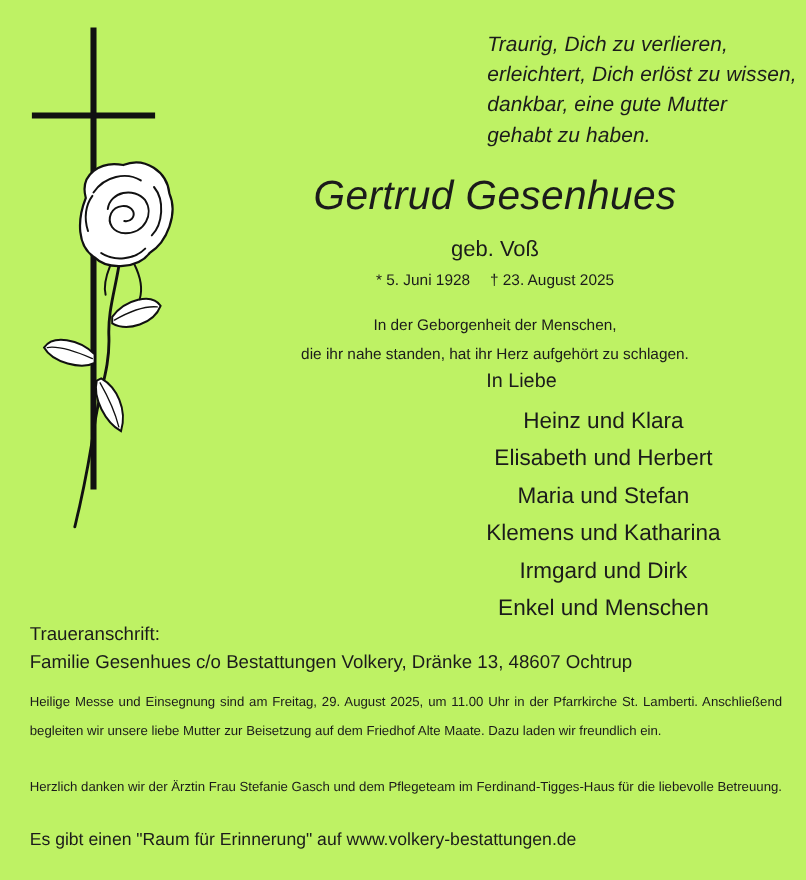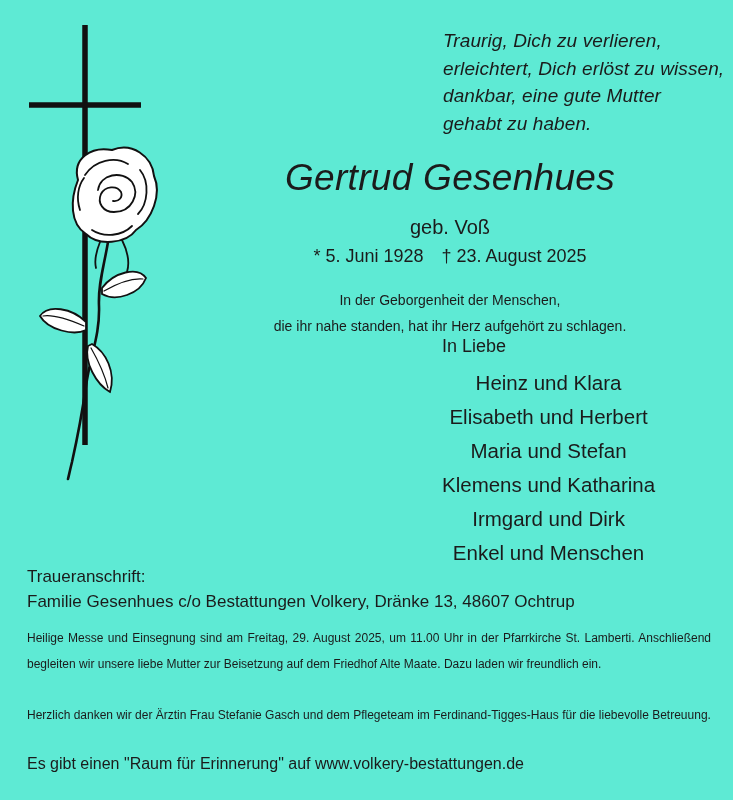--- a/index.html
+++ b/index.html
@@ -1,20 +1,20 @@
 <!DOCTYPE html>
 <html lang="de"><head>
 <meta charset="utf-8">
 <style>
   html, body { margin:0; padding:0; background:#fff; }
   .page {
     position: relative;
     width: 733px;
     height: 800px;
-    background: #5eead4;
+    background: #bef264;
     color: #1b1b1b;
     font-family: "Liberation Sans", sans-serif;
     overflow: hidden;
   }
   .abs { position: absolute; }
 
   .graphic { left: 0; top: 0; }
 
   .epigraph {
     left: 443px; top: 27px;
@@ -31,21 +31,21 @@
   }
   .deceased-name {
     margin: 18px;
     font-style: italic;
     font-weight: 400;
     font-size: 37px;
     line-height: 40px;
     letter-spacing: 0.3px;
   }
   .maiden { margin-top: 9px; font-size: 20px; }
-  .dates  { margin-top: 7px; font-size: 18px; }
+  .dates  { margin-top: 7px; font-size: 14px; }
   .dates .birth { margin-right: 18px; }
   .obituary { margin-top: 20px; font-size: 14px; line-height: 26px; }
 
   .mourners { left: 442px; top: 336px; }
   .mourners-intro { font-size: 18px; margin-bottom: 9px; }
   .mourners-list { list-style: none; margin: 0; padding: 0; font-size: 20.5px; line-height: 34px; text-align: center; }
 
   .address { left: 27px; top: 564px; font-size: 17px; line-height: 25px; }
 
   .para {

